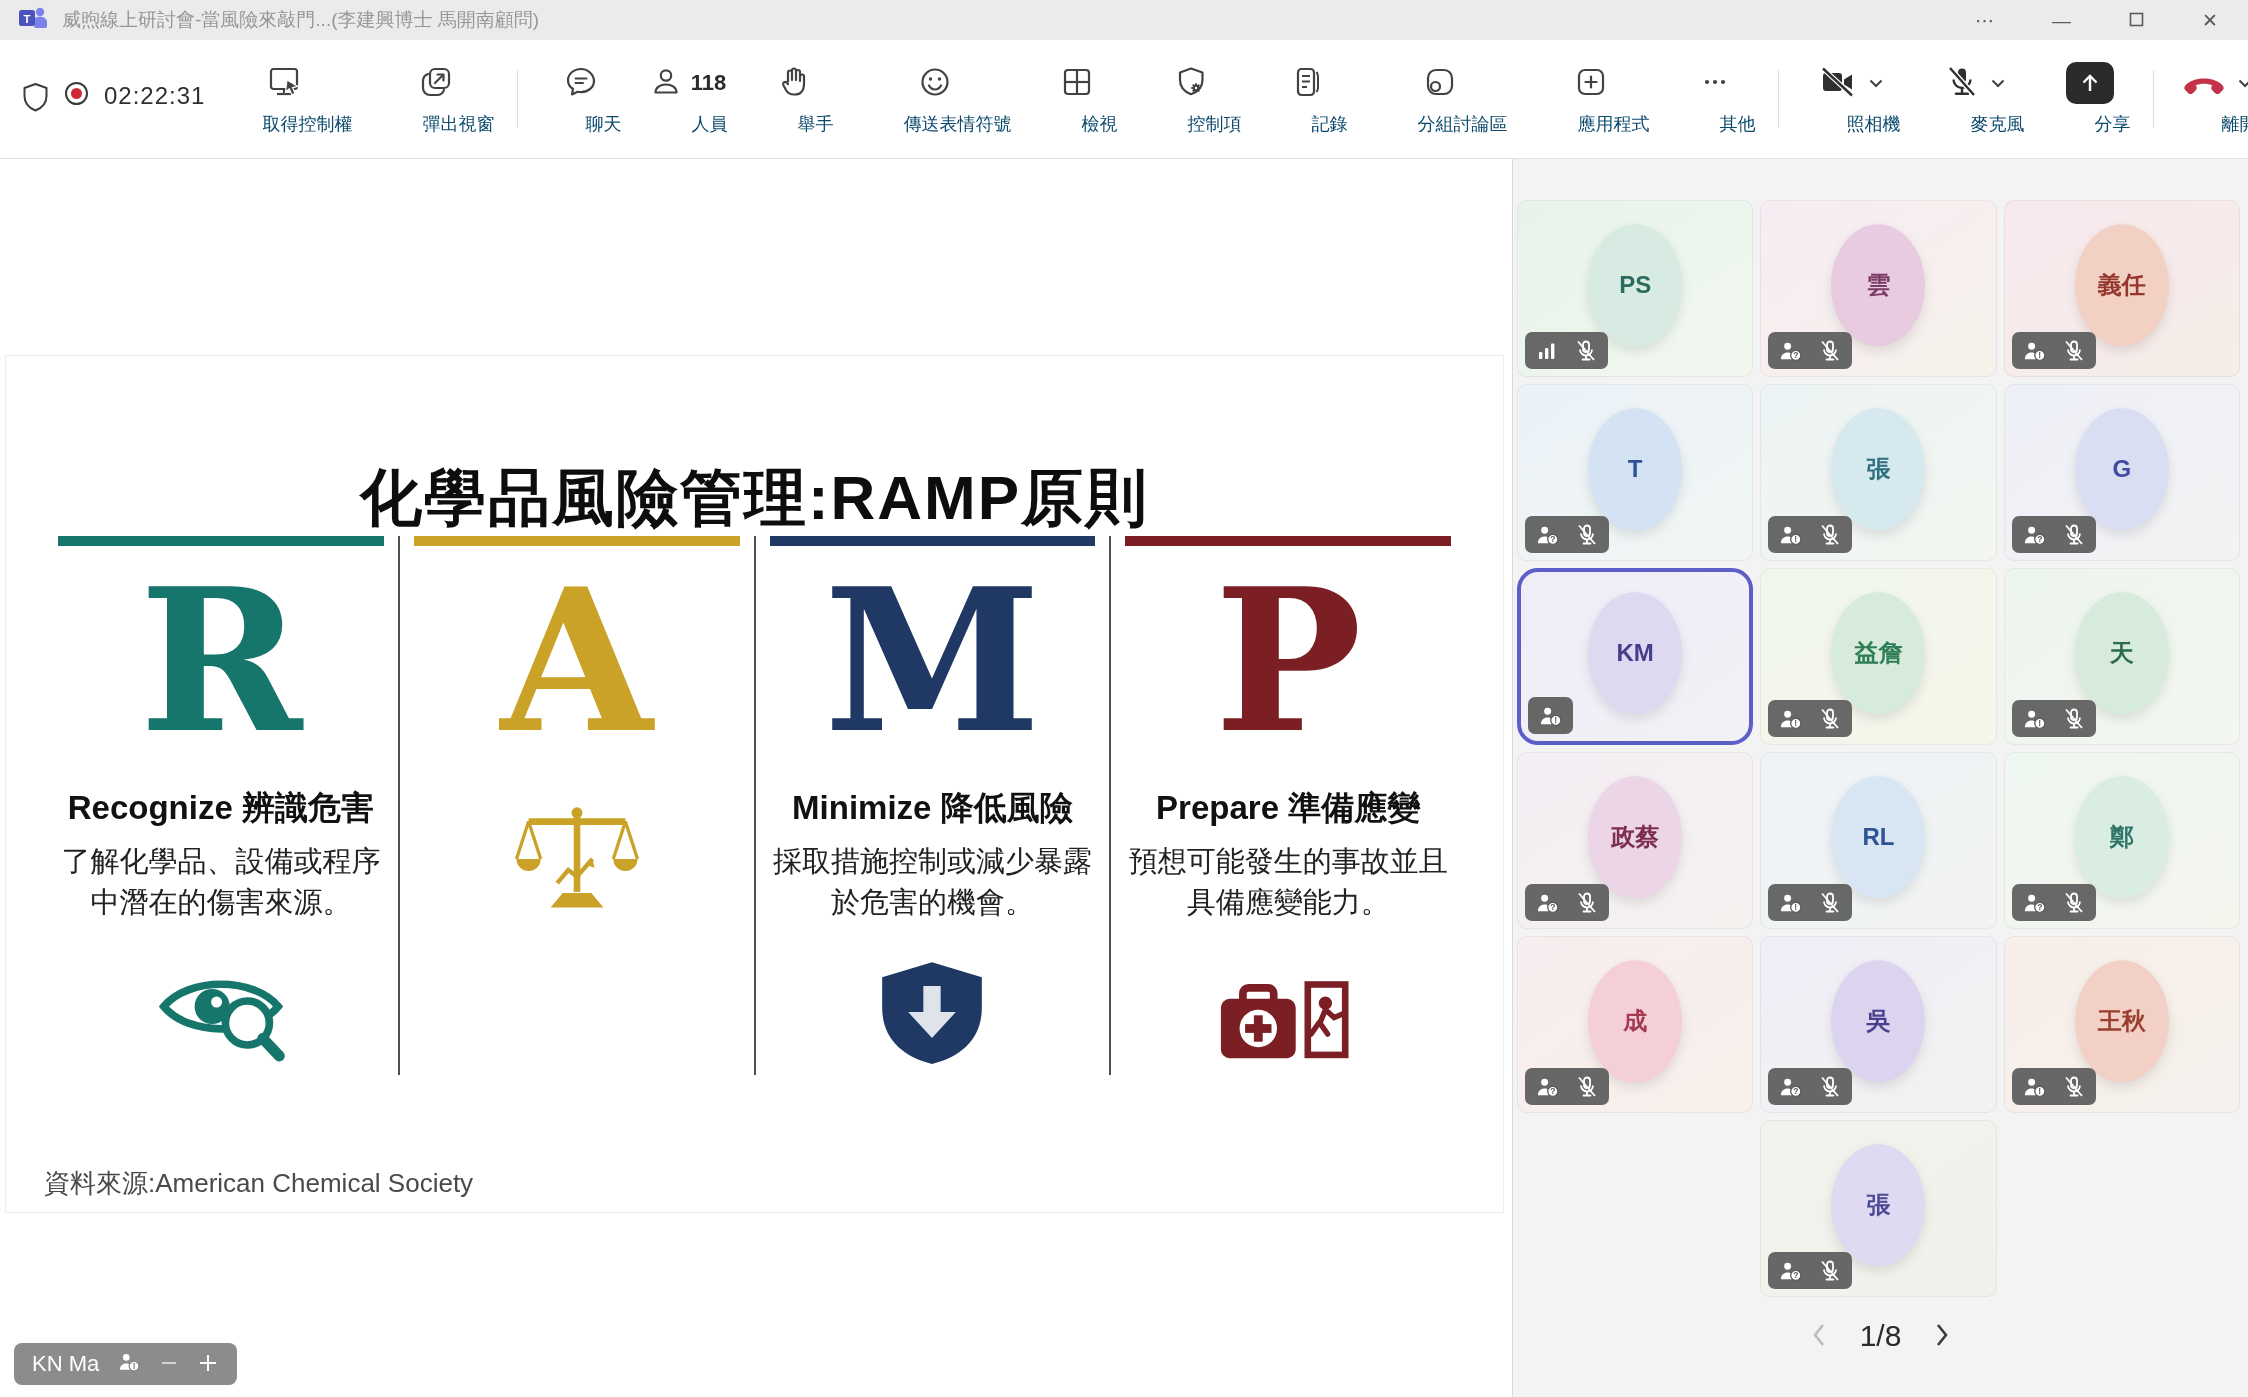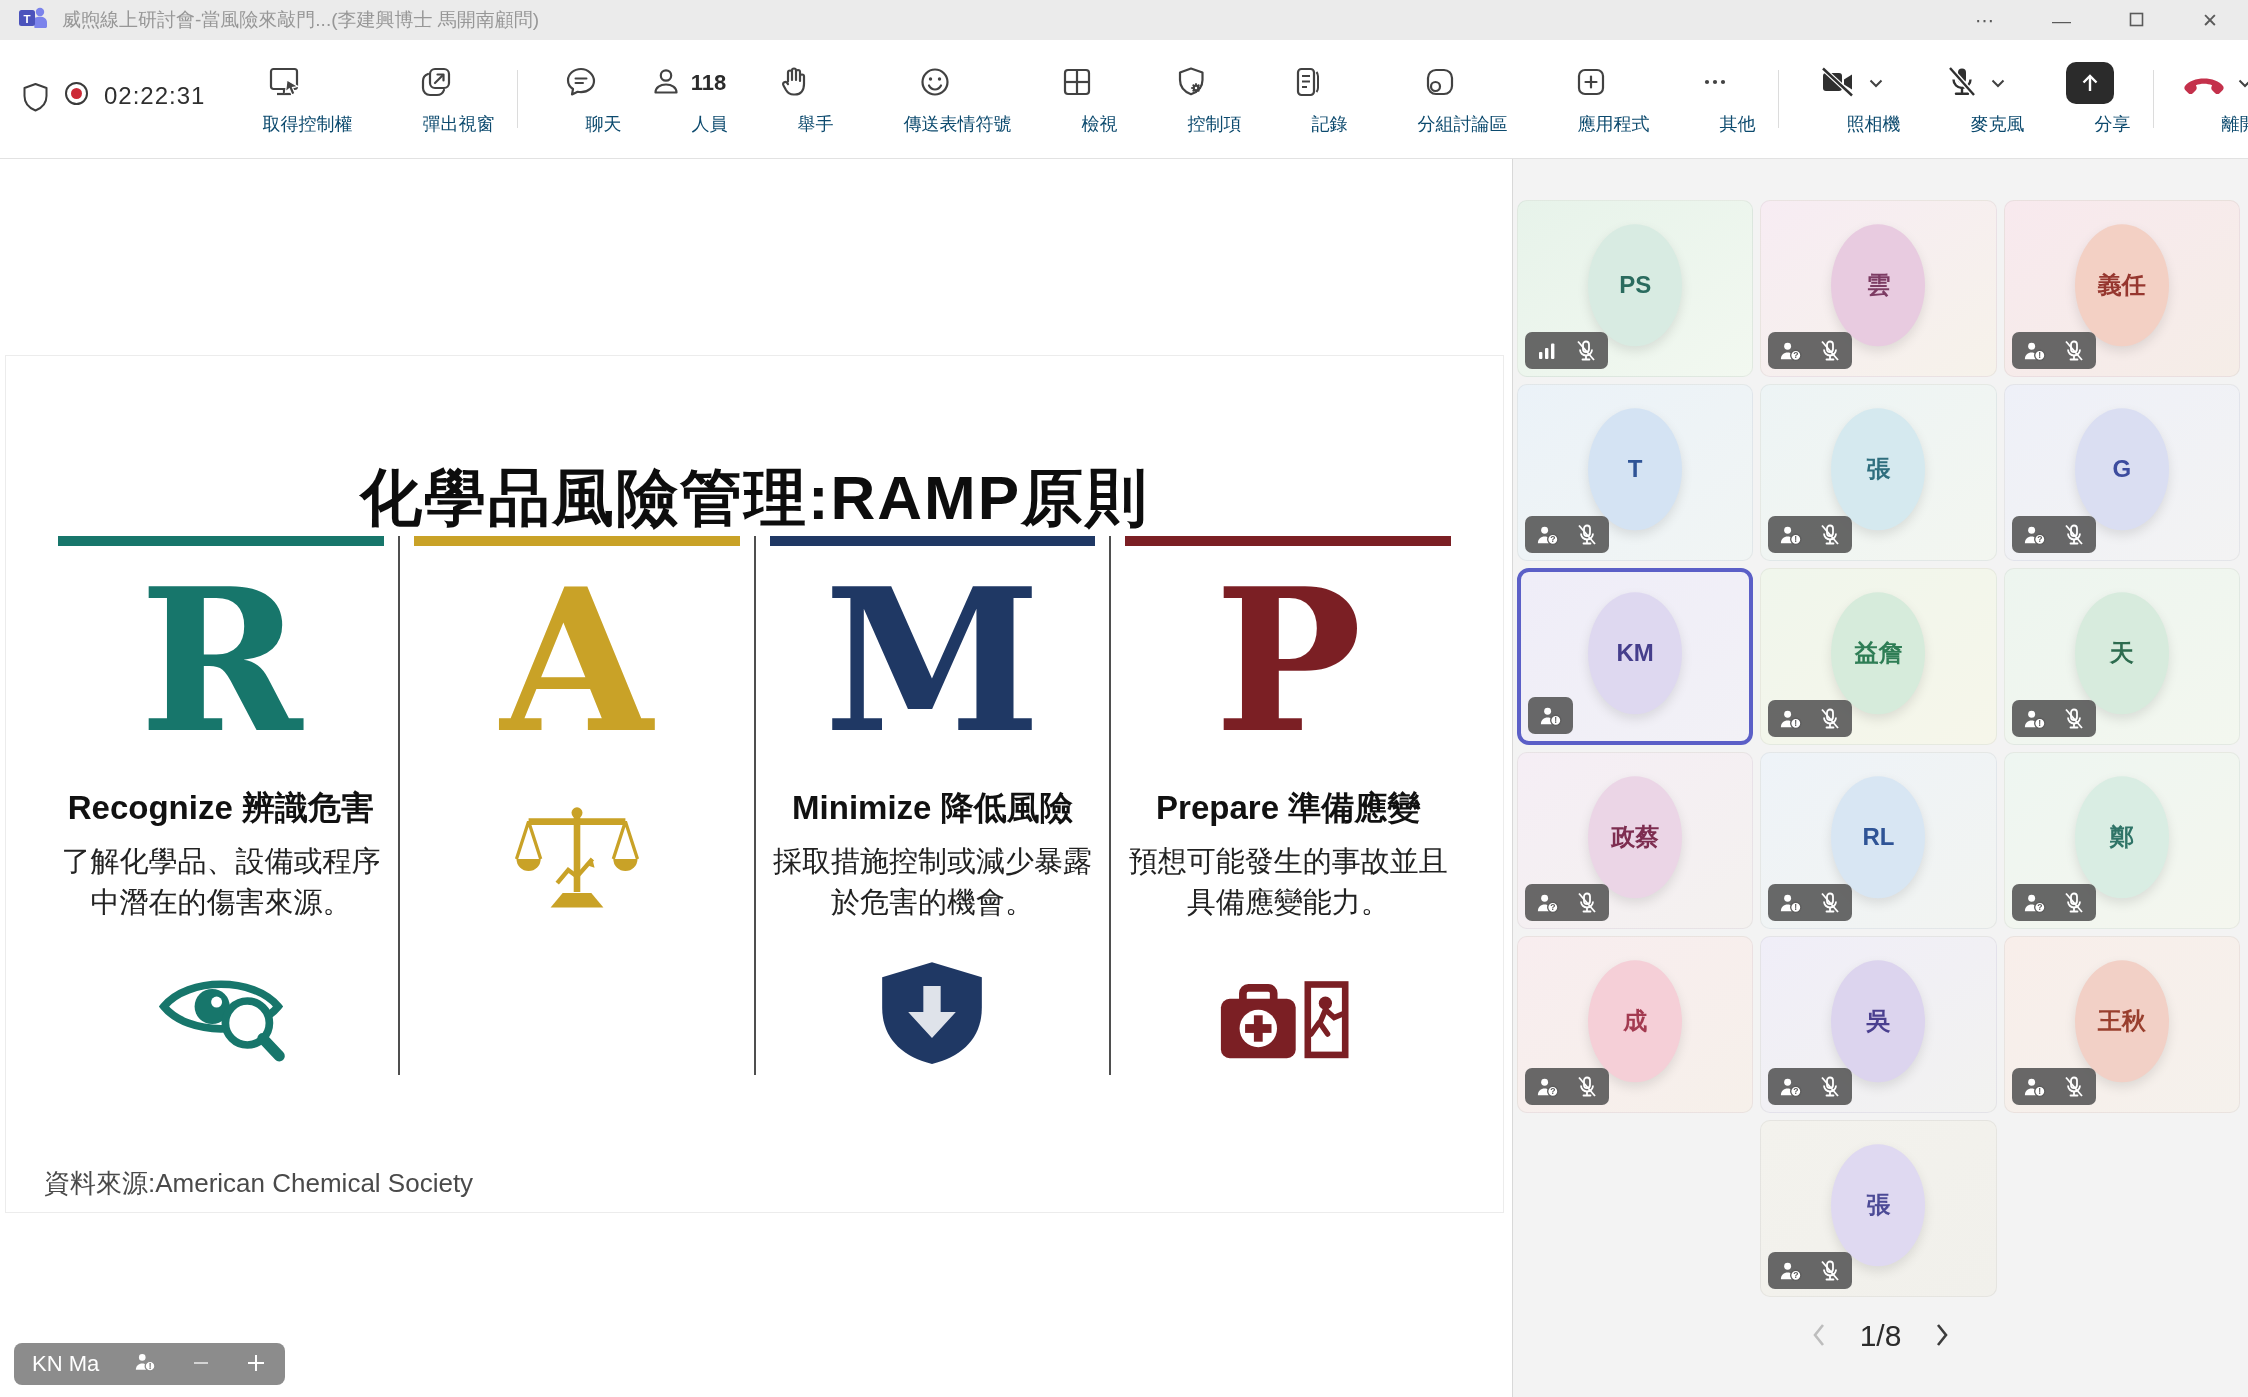--- a/index.html
+++ b/index.html
@@ -34,28 +34,28 @@
   .col{flex:1;padding:0 14px;text-align:center;border-right:2px solid #4f4f4f;}
   .col:last-child{border-right:none;}
   .col-bar{height:10px;width:100%;}
   .col-letter{font-family:"DejaVu Serif","Liberation Serif",serif;font-weight:bold;font-size:196px;line-height:218px;height:218px;margin-top:6px;}
   .col-head{margin-top:16px;font-size:33px;font-weight:bold;color:#111;}
   .col-body{margin-top:10px;font-size:29px;line-height:1.42;color:#222;}
   .col-icon{margin-top:26px;height:126px;display:flex;align-items:center;justify-content:center;}
   .slide-src{position:absolute;left:38px;top:810px;font-size:26px;color:#4a4a4a;}
   
   .chip{position:absolute;left:14px;bottom:12px;height:42px;background:rgba(128,128,128,.9);border-radius:8px;
-        display:flex;align-items:center;gap:34px;padding:0 18px;color:#fff;}
+        display:flex;align-items:center;gap:18px;padding:0 18px;color:#fff;}
   .chip .cname{font-size:22px;}
   .chip button{background:none;border:none;color:#fff;display:flex;align-items:center;cursor:default;padding:0;}
   
   .rail{flex:1;background:#f3f3f3;border-left:1px solid #d8d8d8;position:relative;padding-top:41px;}
   .pgrid{display:grid;grid-template-columns:repeat(3,1fr);gap:7px;grid-auto-rows:177px;padding:0 8px 0 4px;}
   .tile{position:relative;border-radius:10px;border:1px solid rgba(0,0,0,.05);box-sizing:border-box;}
-  .tile.selected{border:4px solid #5B5FC7;border-radius:12px;}
+  .tile.selected{border:4px solid #5B5FC7;border-radius:21px;}
   .tile:nth-child(16){grid-column:2;}
   .avatar{position:absolute;left:50%;top:50%;transform:translate(-50%,-53%);width:94px;height:122px;border-radius:50%;
           display:flex;align-items:center;justify-content:center;font-size:24px;font-weight:bold;
           box-shadow:0 5px 12px rgba(0,0,0,.10);}
   .badges{position:absolute;left:7px;bottom:7px;background:rgba(92,92,92,.93);border-radius:7px;height:37px;
           display:flex;align-items:center;gap:15px;padding:0 10px;}
   .bic{display:flex;align-items:center;}
   .pagination{display:flex;align-items:center;justify-content:center;gap:26px;margin-top:22px;}
   .pg-label{font-size:30px;color:#2b2b2b;}
   .pg-prev{color:#bdbdbd;background:none;border:none;display:flex;}

